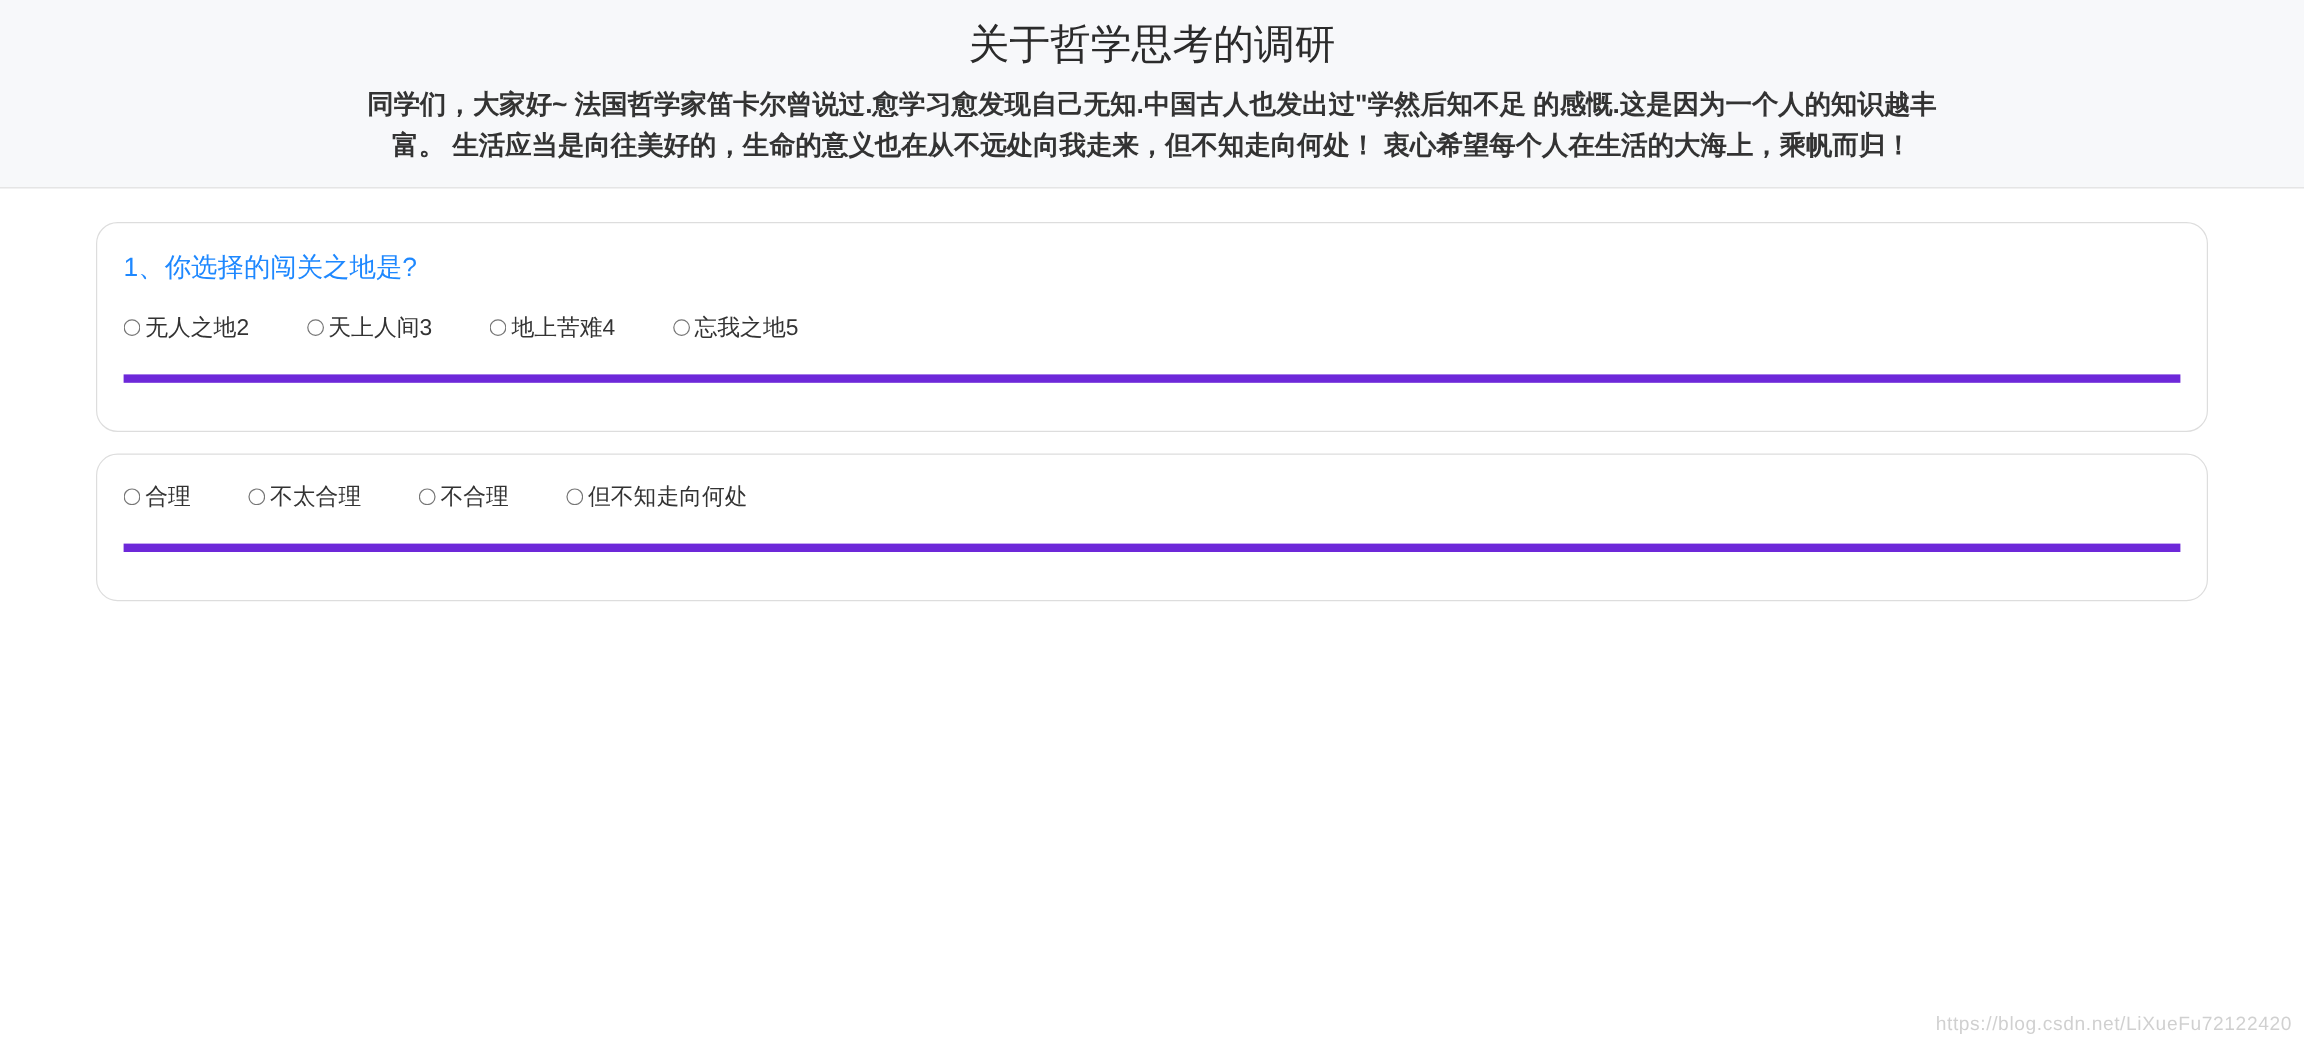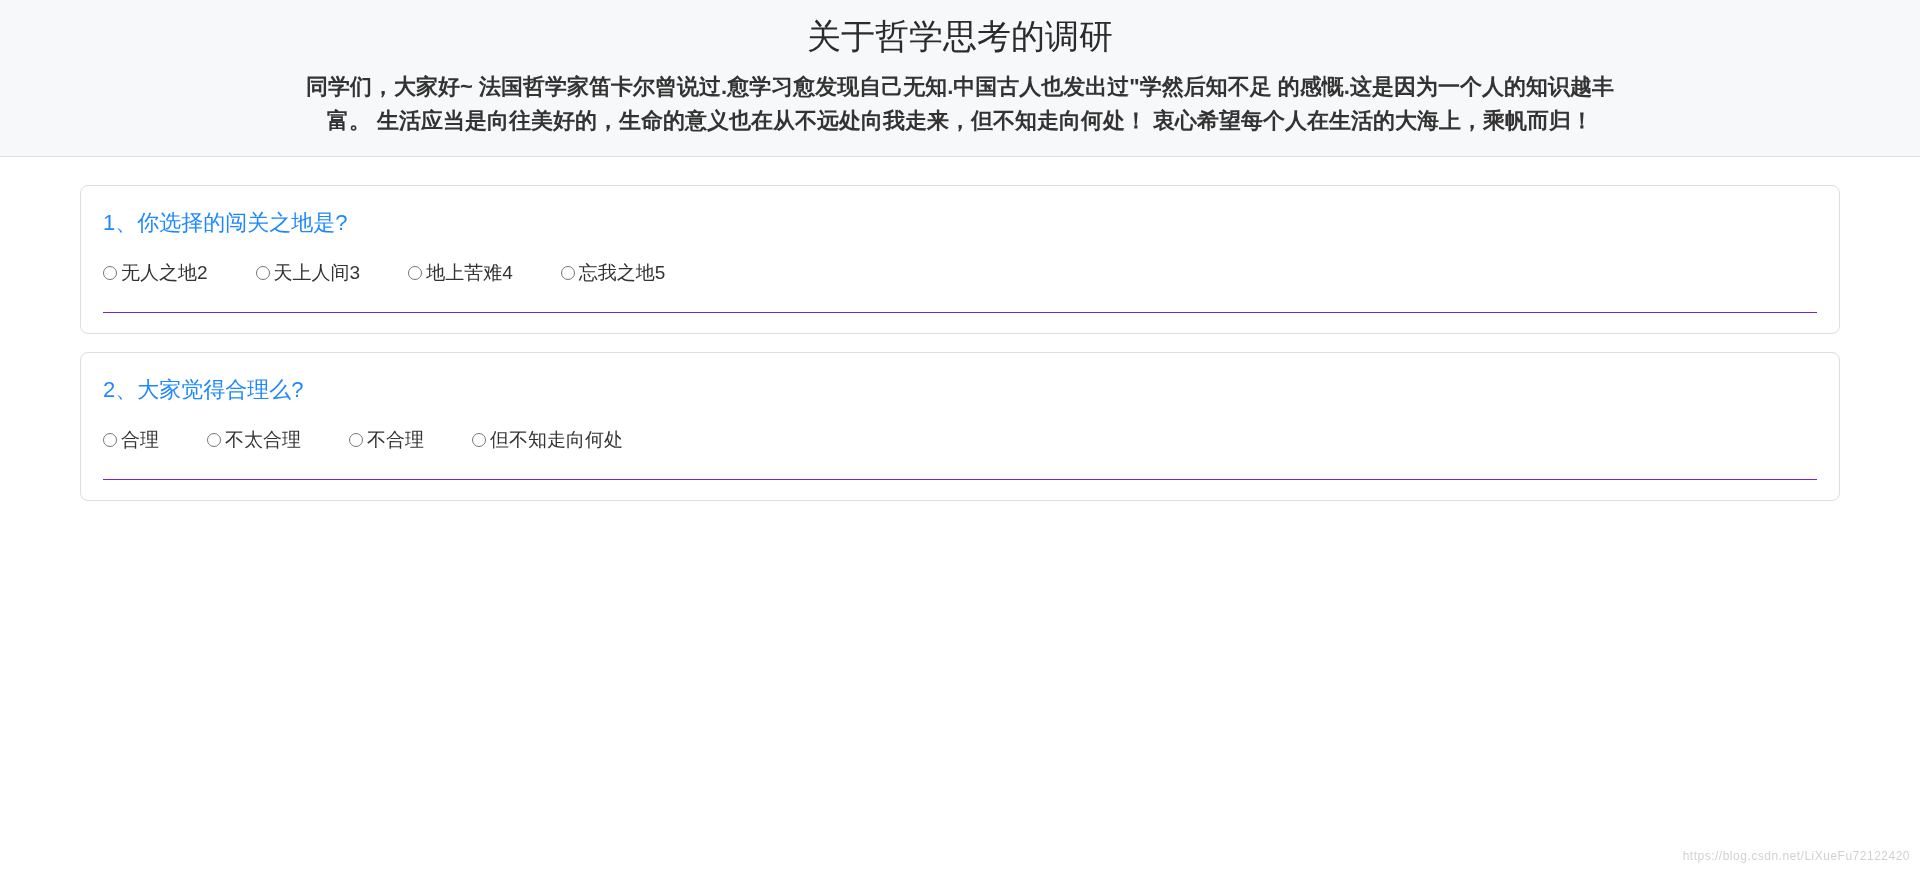--- a/index.html
+++ b/index.html
@@ -33,55 +33,55 @@
       line-height: 1.55;
       max-width: 1350px;
       margin: 0 auto;
       font-weight: 700;
     }
     .content {
       padding: 10px 80px 40px 80px;
     }
     .q-card {
       border: 1px solid #ddd;
-      border-radius: 8px;
-      padding: 22px 22px 20px 22px;
+      border-radius: 18px;
+      padding: 22px 22px 40px 22px;
       margin-top: 18px;
       background: #fff;
     }
     .q-title {
       font-size: 22px;
       color: #1e88ff;
       margin-bottom: 22px;
     }
     .q-options {
       display: flex;
       flex-wrap: wrap;
       align-items: center;
-      border-bottom: 1px solid #6d28d9;
+      border-bottom: 7px solid #6d28d9;
       padding-bottom: 26px;
     }
     .opt {
       display: inline-flex;
       align-items: center;
       font-size: 19px;
       color: #333;
       margin-right: 48px;
       white-space: nowrap;
     }
     .opt input[type=radio] {
       width: 14px;
       height: 14px;
       margin-right: 4px;
     }
     .watermark {
       position: fixed;
       right: 10px;
       bottom: 6px;
-      font-size: 12px;
+      font-size: 16px;
       color: rgba(120,120,120,0.35);
       letter-spacing: 0.5px;
       pointer-events: none;
     }
     ::-webkit-scrollbar { width: 16px; background: #f0f0f0; }
     ::-webkit-scrollbar-thumb { background: #c0c0c0; border-radius: 2px; }
   </style>
 </head>
 <body>
 
@@ -110,21 +110,20 @@
           <span>地上苦难4</span>
         </label>
         <label class="opt">
           <input type="radio" name="q1" style="">
           <span>忘我之地5</span>
         </label>
       </div>
     </div>
 
     <div class="q-card">
-      <div class="q-title">2、大家觉得合理么?</div>
       <div class="q-options">
         <label class="opt">
           <input type="radio" name="q2" style="">
           <span>合理</span>
         </label>
         <label class="opt">
           <input type="radio" name="q2" style="">
           <span>不太合理</span>
         </label>
         <label class="opt">

